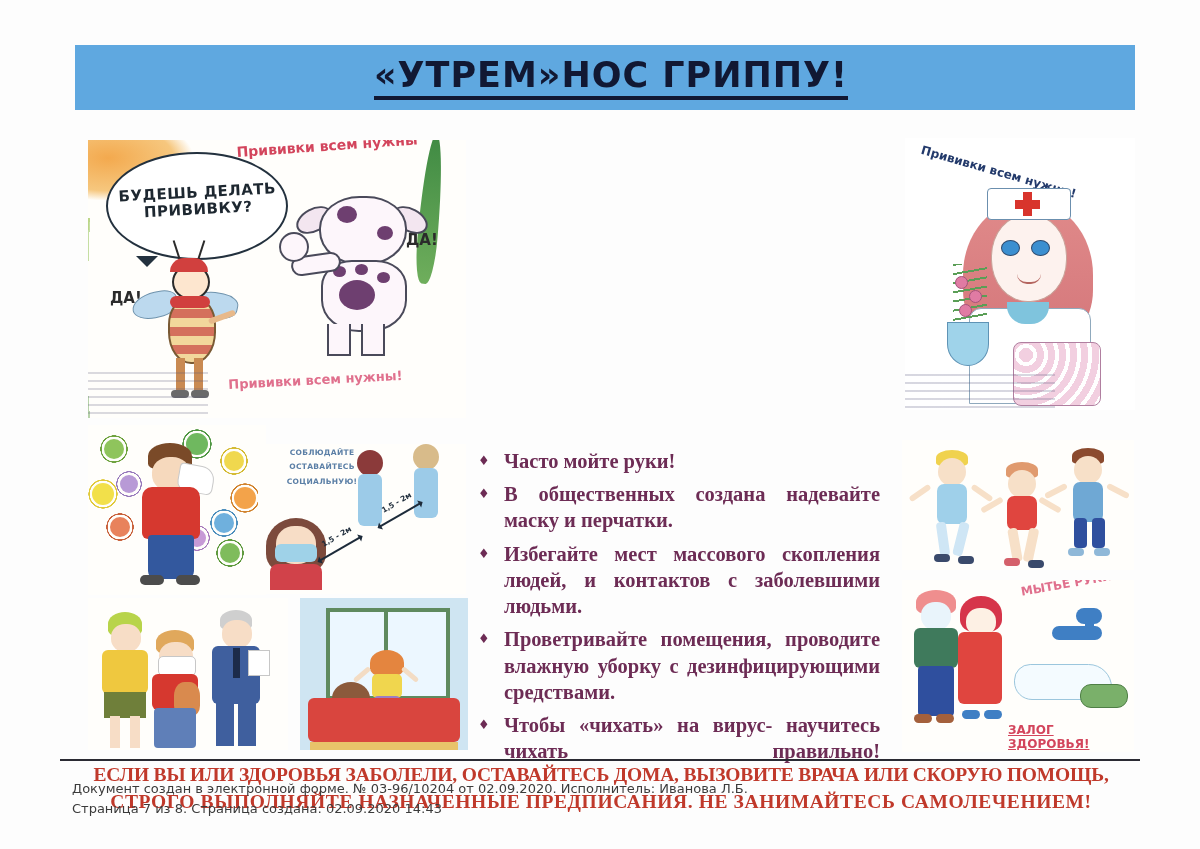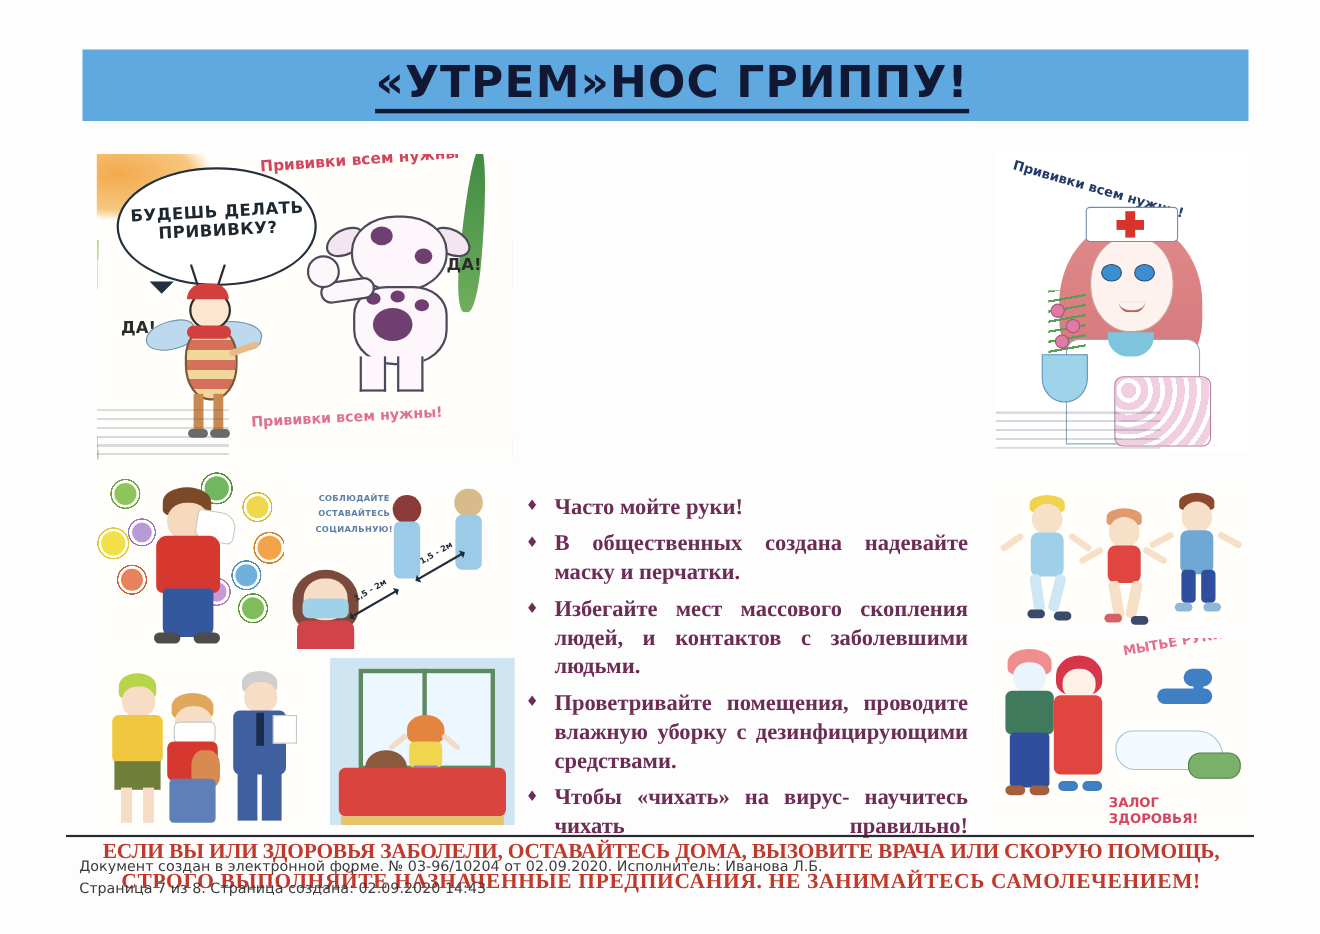--- a/index.html
+++ b/index.html
@@ -18,21 +18,21 @@
   
   .banner{
     position:absolute;
     left:75px;top:45px;width:1060px;height:65px;
     background:#5fa8e0;
     display:flex;align-items:center;justify-content:center;
   }
   .banner-title{
     font-family:"DejaVu Sans", sans-serif;
     font-weight:bold;
-    font-size:40px;
+    font-size:35px;
     letter-spacing:1px;
     color:#111833;
     border-bottom:4px solid #111833;
     padding-bottom:1px;
     white-space:nowrap;
     margin-left:12px;
   }
 
   
   .art{position:absolute;overflow:hidden;}
@@ -260,21 +260,21 @@
   .jkid .hd{position:absolute;left:50%;transform:translateX(-50%);width:28px;height:28px;border-radius:50%;background:#f7e0c8;}
   .jkid .hr{position:absolute;left:50%;transform:translateX(-50%);width:32px;height:16px;border-radius:50% 50% 20% 20%;}
   .jkid .bd{position:absolute;left:50%;transform:translateX(-50%);width:30px;height:40px;border-radius:7px;}
   .jkid .lg{position:absolute;width:10px;height:34px;border-radius:4px;}
   .jkid .sh{position:absolute;width:16px;height:8px;border-radius:4px;background:#3a4a6b;}
   .jkid .am{position:absolute;width:24px;height:6px;border-radius:3px;background:#f7e0c8;}
 
   
   #art-wash{left:902px;top:580px;width:232px;height:172px;}
   #art-wash .t-top{position:absolute;left:118px;top:6px;font-size:12px;transform:rotate(-10deg);}
-  #art-wash .t-bot{position:absolute;left:106px;top:144px;font-size:12px;}
+  #art-wash .t-bot{position:absolute;left:106px;top:144px;font-size:12px;text-decoration:underline;}
   .tap{position:absolute;left:150px;top:30px;width:62px;height:44px;}
   .tap .spout{position:absolute;left:0;top:16px;width:50px;height:14px;background:#3f7fc4;border-radius:7px;}
   .tap .valve{position:absolute;left:24px;top:-2px;width:26px;height:16px;background:#3f7fc4;border-radius:8px;}
   .tap .stem{position:absolute;left:33px;top:10px;width:9px;height:16px;background:#3f7fc4;}
   .soap{position:absolute;left:178px;top:104px;width:46px;height:22px;background:#7ab06a;border-radius:11px;border:1.5px solid #4f7f46;}
   .hands{position:absolute;left:112px;top:84px;width:96px;height:34px;border:1.5px solid #9bc6dd;border-radius:18px 26px 14px 20px;background:#f4fbff;}
   .kidpair{position:absolute;left:6px;top:10px;width:112px;height:150px;}
   .kidpair .boy .hair{position:absolute;left:8px;top:0;width:40px;height:24px;background:#ef8e8e;border-radius:50% 50% 26% 26%;}
   .kidpair .boy .face{position:absolute;left:13px;top:12px;width:30px;height:28px;background:#e9f4fb;border-radius:46%;}
   .kidpair .boy .shirt{position:absolute;left:6px;top:38px;width:44px;height:40px;background:#3f7a5c;border-radius:6px;}

